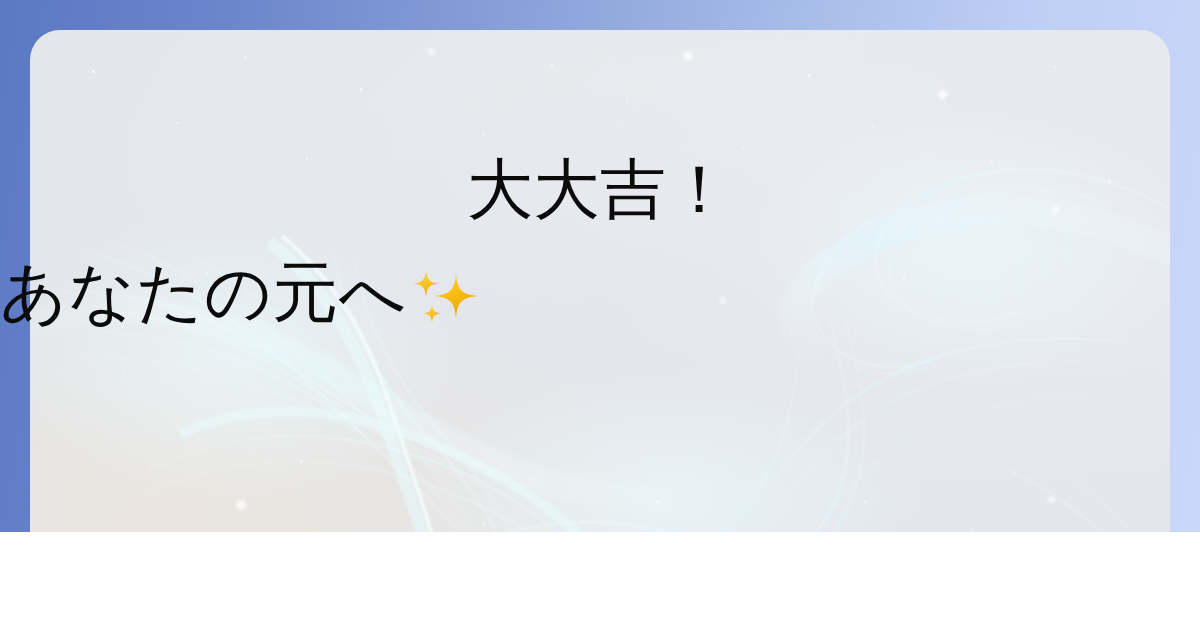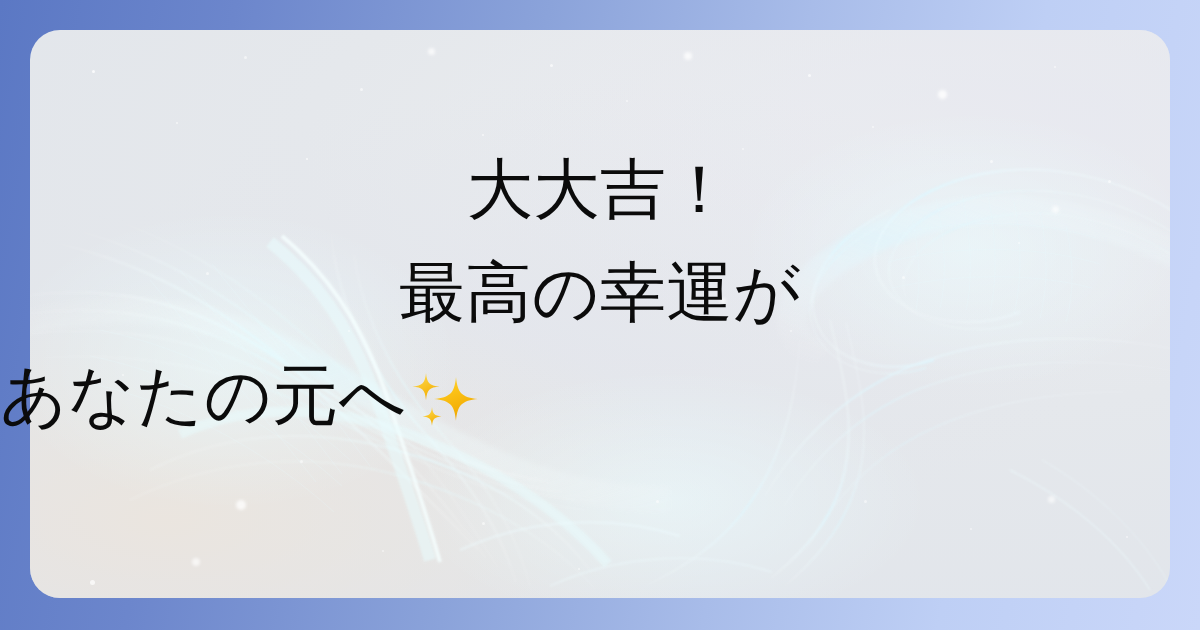--- a/index.html
+++ b/index.html
@@ -11,21 +11,21 @@
     overflow: hidden;
   }
   body {
     font-family: "Liberation Sans", "DejaVu Sans", sans-serif;
   }
 
   
   .poster {
     position: relative;
     width: 1200px;
-    height: 630px;
+    height: 532px;
     box-sizing: border-box;
     background: linear-gradient(100deg,
                 #5b78c4 0%,
                 #6c86cc 18%,
                 #8ba3da 42%,
                 #a8bce9 62%,
                 #becff5 80%,
                 #cad7f9 100%);
     overflow: hidden;
   }
@@ -260,21 +260,20 @@
       <i style="left:1096px;top:506px; width:2px;  height:2px; opacity:.5"></i>
       <i style="left:60px;  top:550px; width:5px;  height:5px; opacity:.7"></i>
       <i style="left:940px; top:498px; width:2px;  height:2px; opacity:.5"></i>
       <i style="left:834px; top:470px; width:3px;  height:3px; opacity:.5"></i>
     </div>
 
   </div>
 
   <div class="headline">
     <span class="line">大大吉！</span>
-    <span class="line">最高の幸運が</span>
     <span class="line line-3">
       <span>あなたの元へ</span>
       <span class="sparkle-emoji">
         <svg viewBox="0 0 72 72" xmlns="http://www.w3.org/2000/svg">
           <defs>
             <linearGradient id="gold" x1="0" y1="0" x2="0.4" y2="1">
               <stop offset="0%" stop-color="#ffd83b"></stop>
               <stop offset="45%" stop-color="#fbc116"></stop>
               <stop offset="100%" stop-color="#f0a800"></stop>
             </linearGradient>

